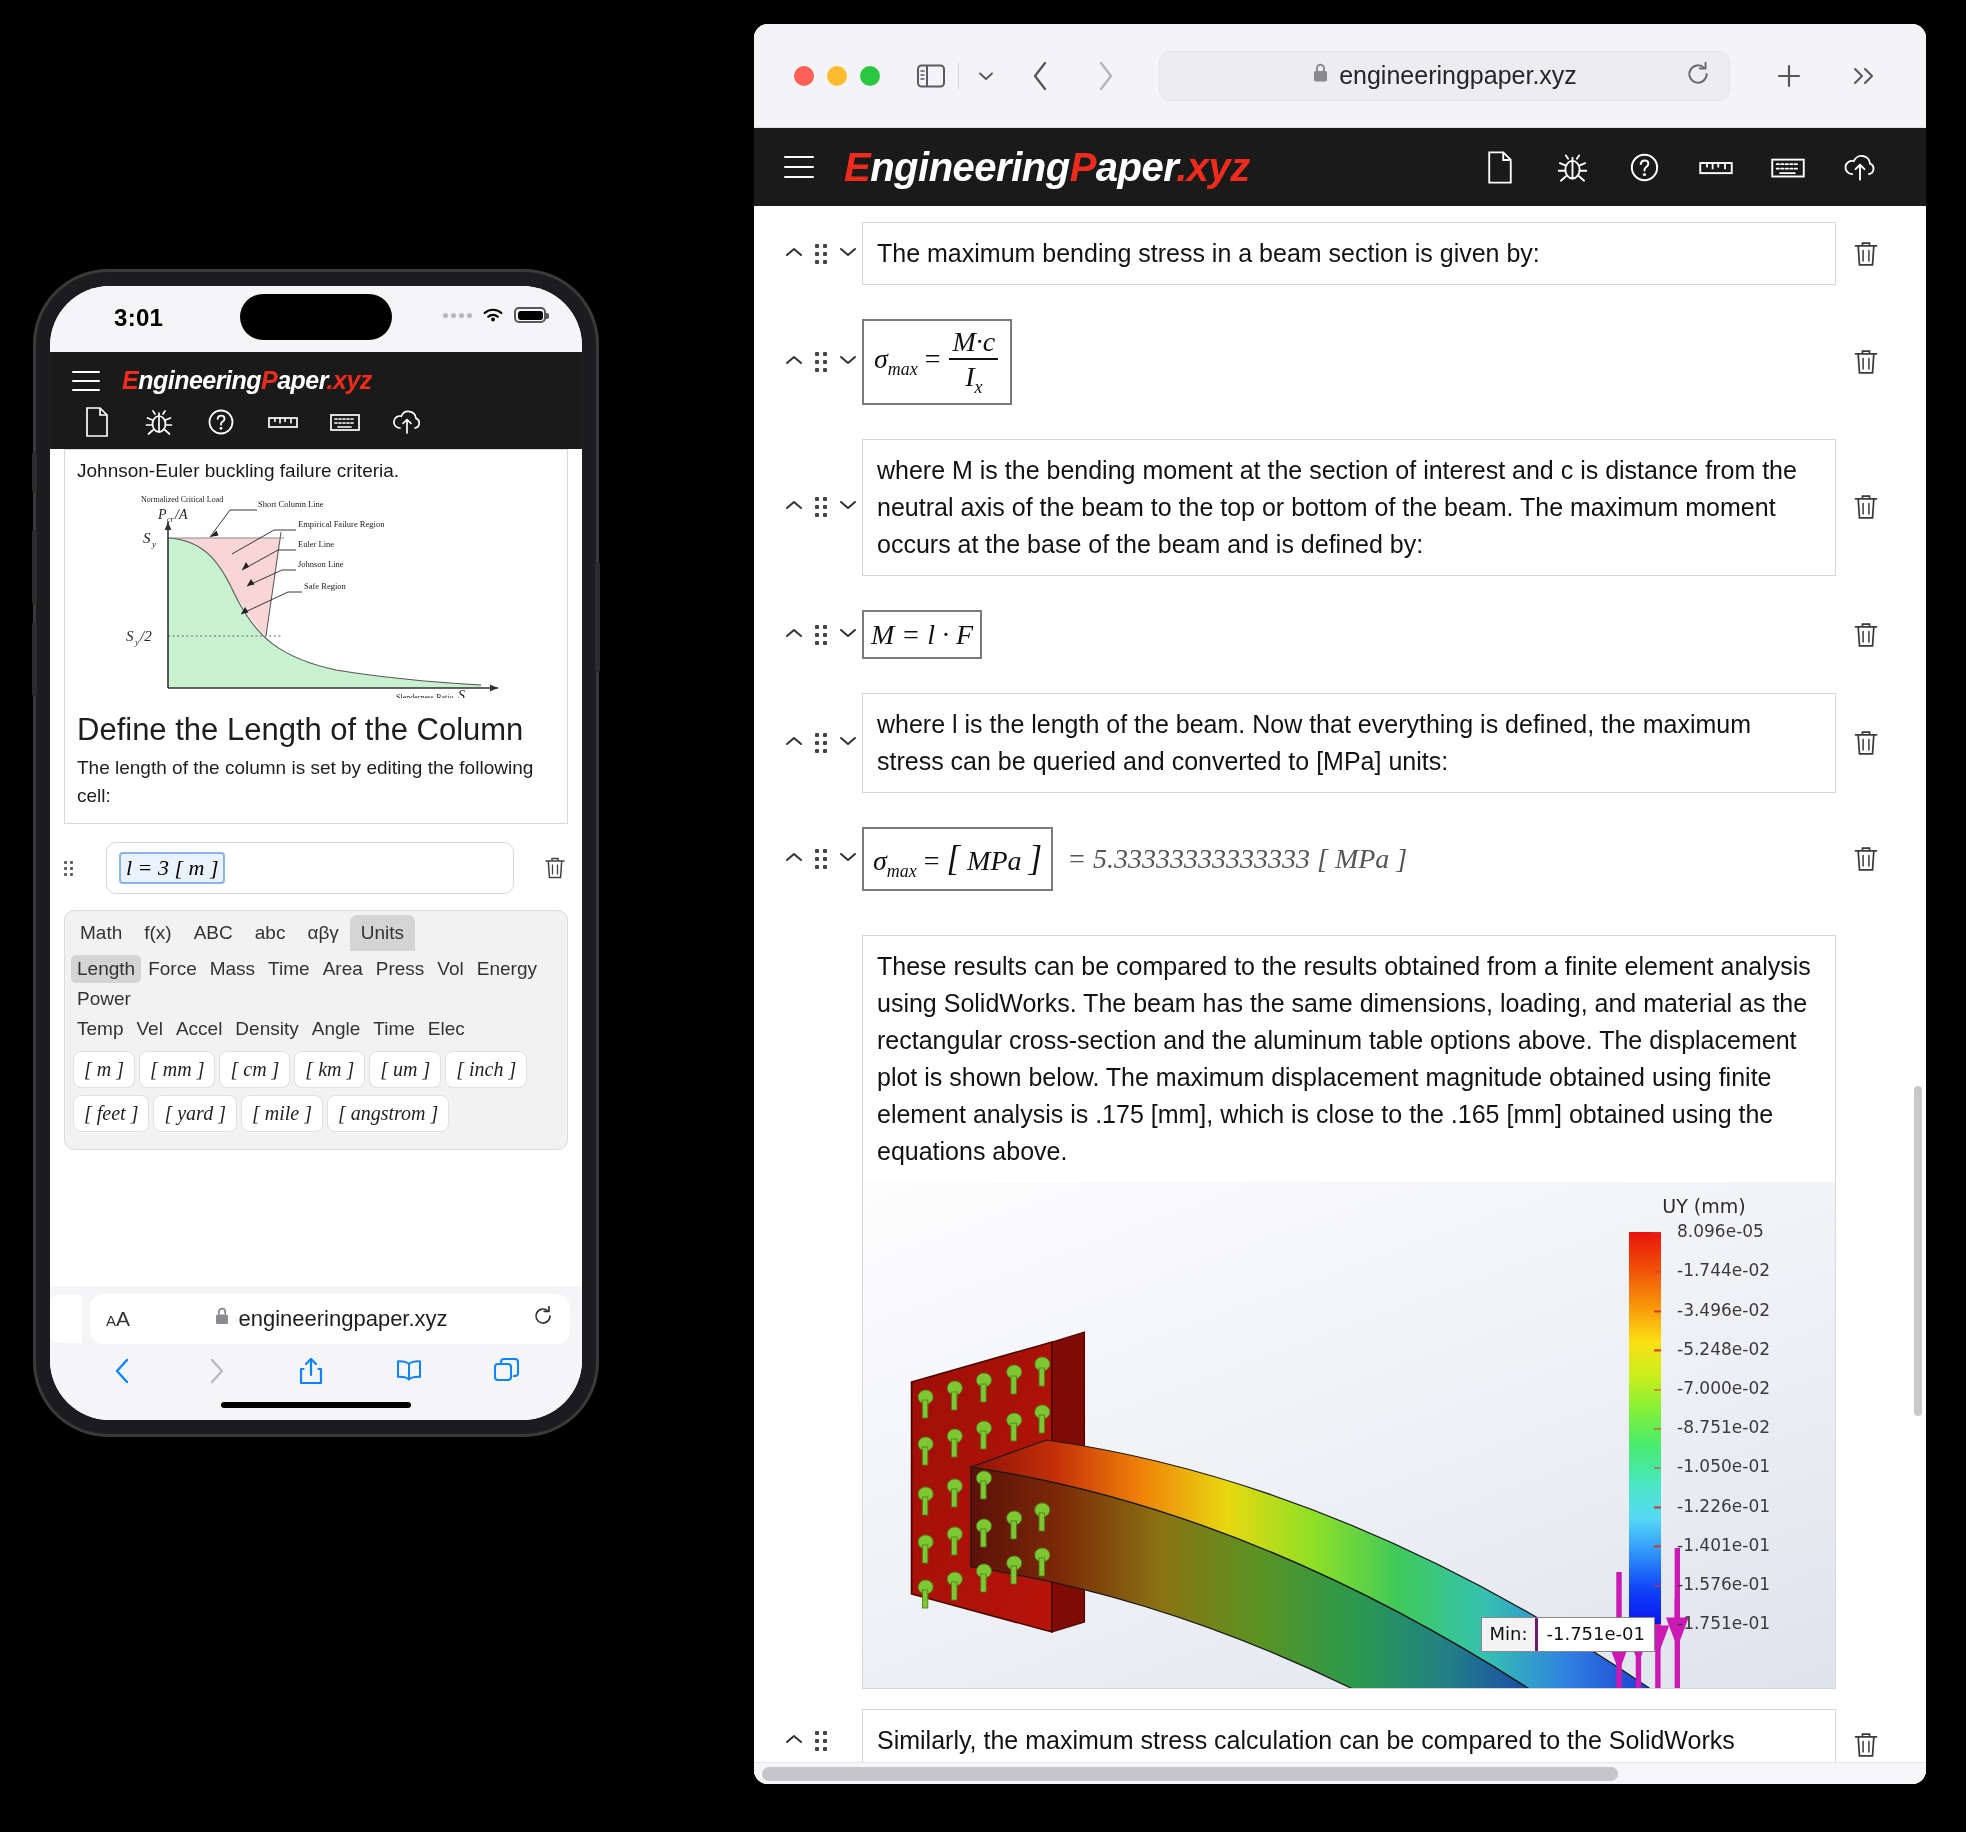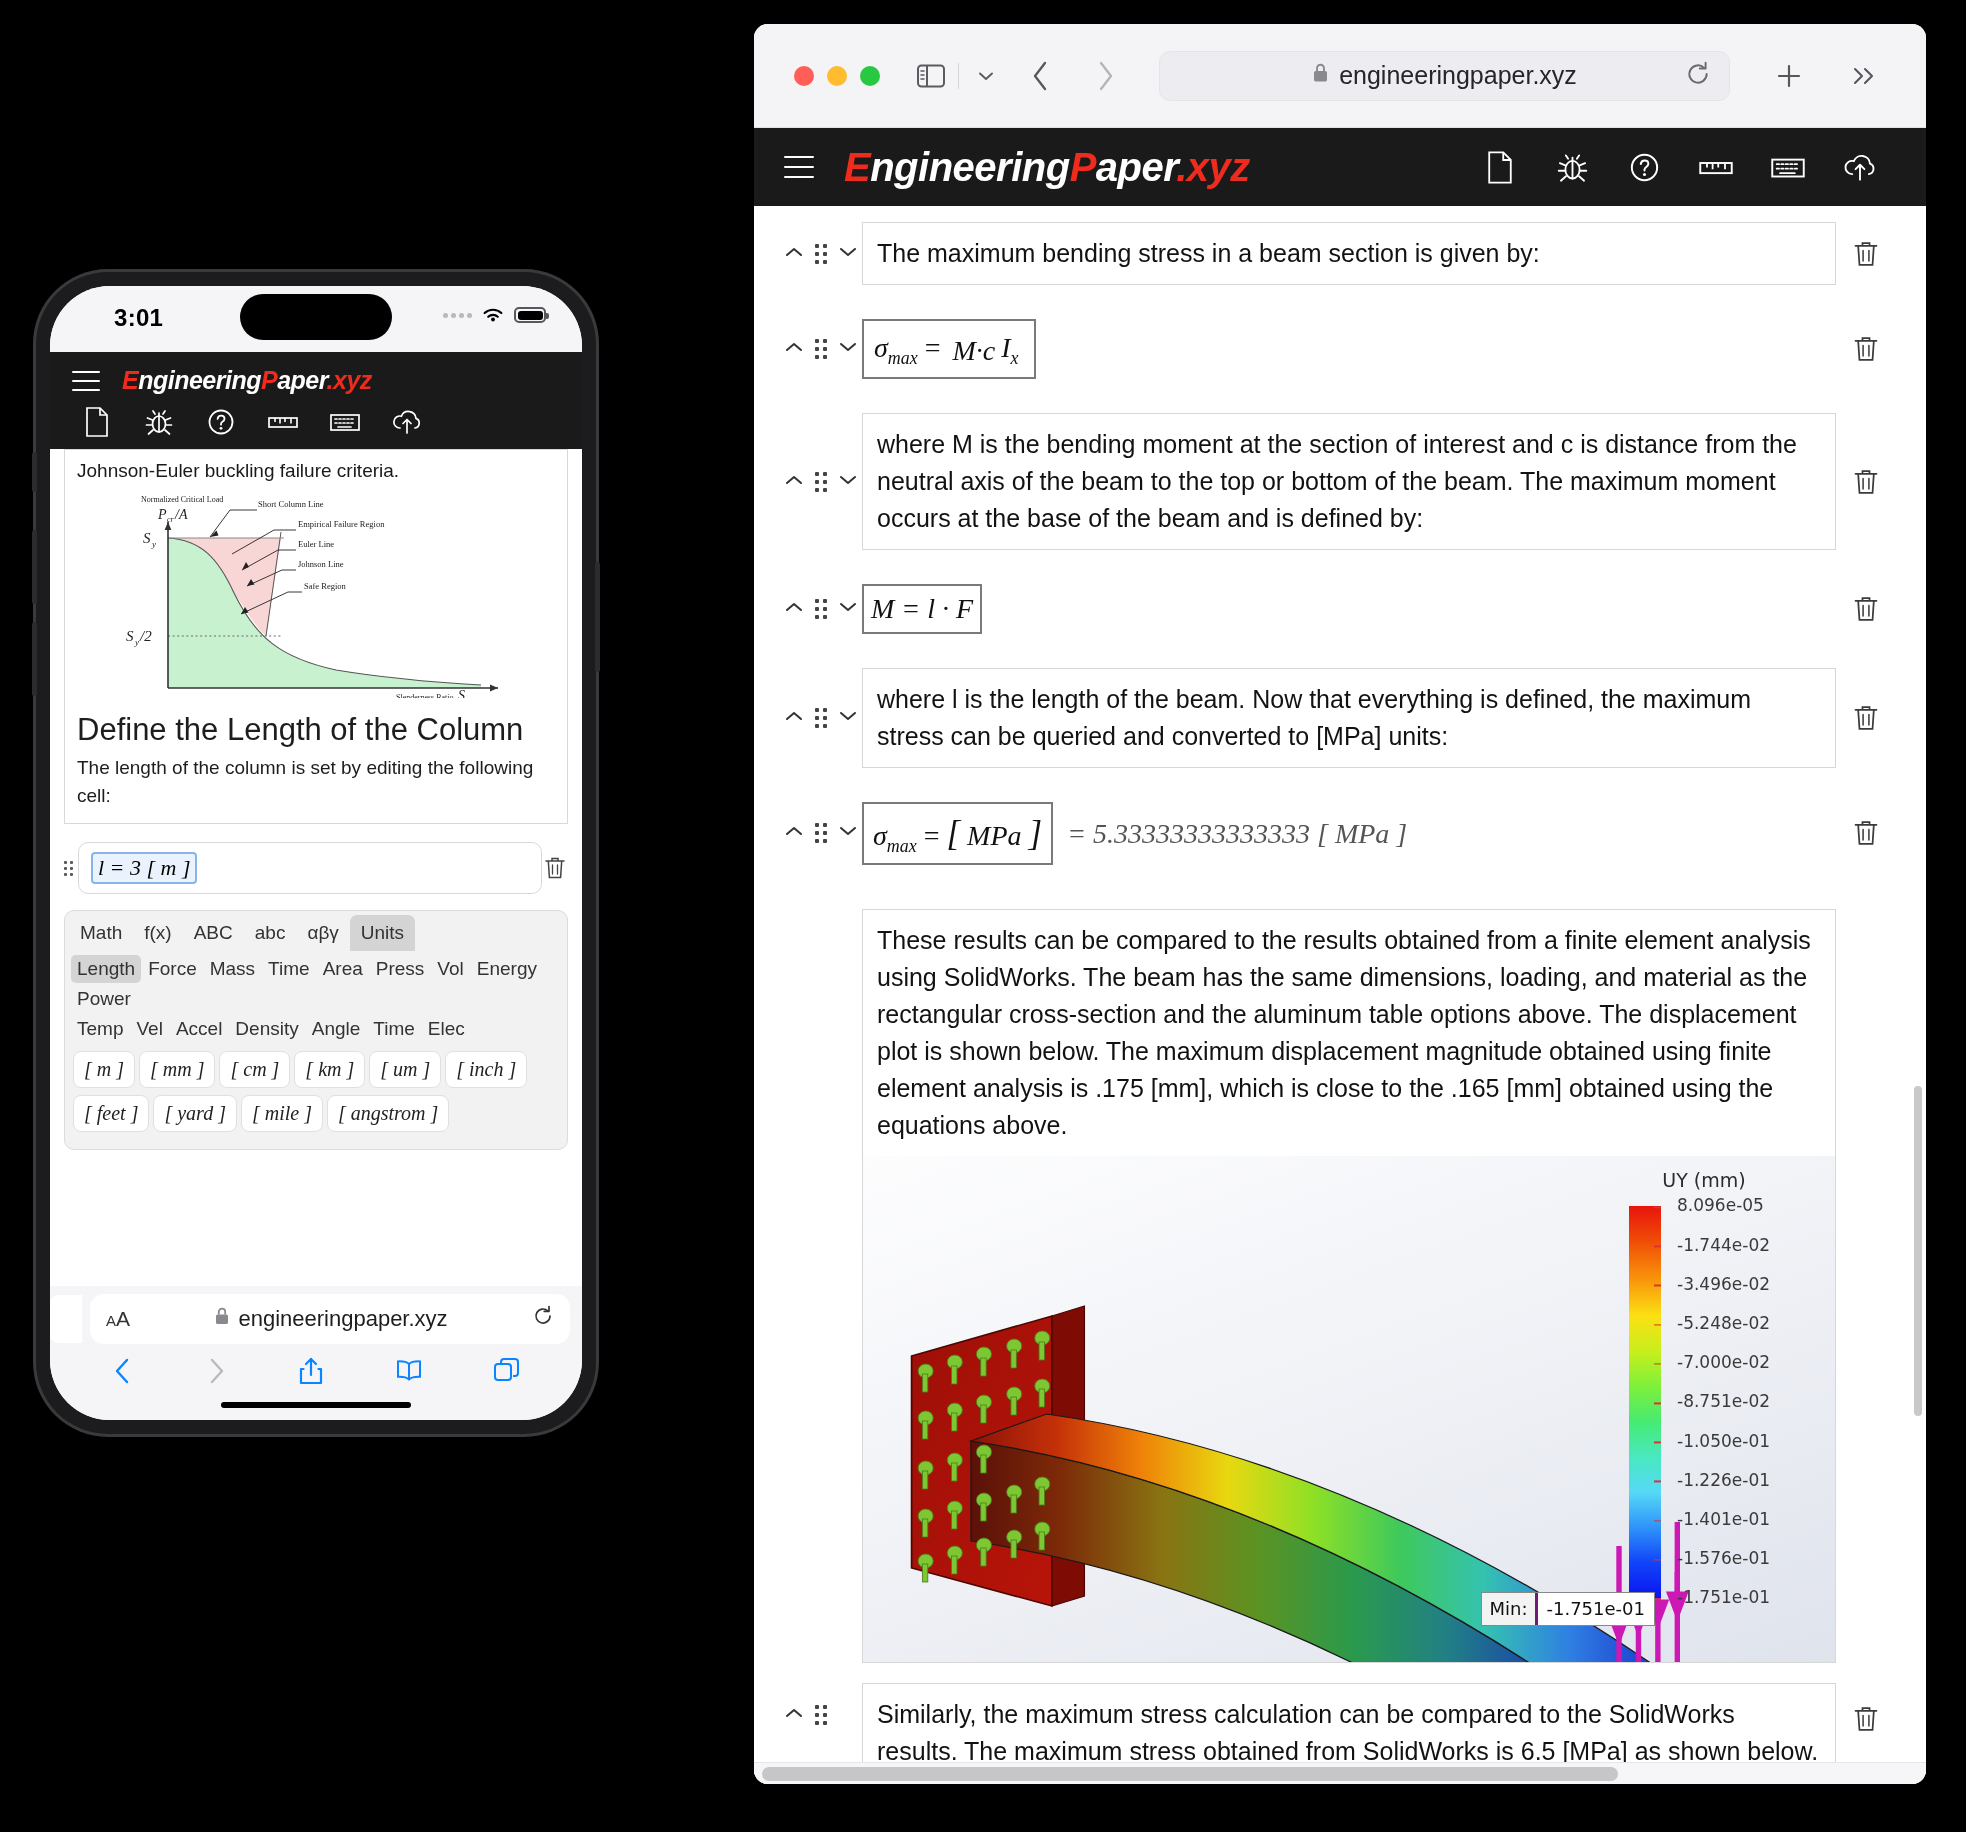--- a/index.html
+++ b/index.html
@@ -73,21 +73,21 @@
   #mobile-doc { flex:1 1 auto; background:#fff; overflow:hidden; position:relative; }
   .m-cell {
     margin:0 14px; border:1px solid #d8d8d8; background:#fff;
   }
   .m-cell-chart { padding:10px 12px 8px 12px; border-bottom:none; }
   .m-chart-cap { font-size:19px; color:#1a1a1a; margin-bottom:6px; }
   .m-cell-head { padding:4px 12px 14px 12px; border-top:none; }
   .m-h1 { font-size:31px; font-weight:400; color:#1d1d1f; line-height:1.16; margin:2px 0 6px; }
   .m-p { font-size:19px; color:#1d1d1f; line-height:1.45; }
 
-  .m-math-row { display:flex; align-items:center; gap:0; margin:18px 14px 0 14px; }
+  .m-math-row { display:flex; align-items:center; gap:28px; margin:18px 14px 0 14px; }
   .m-grip { width:14px; display:flex; flex-direction:column; gap:3px; flex:0 0 auto; }
   .m-grip span { display:flex; gap:3px; }
   .m-grip i { width:3px; height:3px; background:#5a5a5a; border-radius:1px; display:block; }
   .m-math-box {
     flex:1 1 auto; border:1px solid #d8d8d8; border-radius:10px;
     padding:9px 12px; background:#fff;
   }
   .m-math-inner {
     display:inline-block; border:2px solid #8ab4e8; border-radius:4px;
     background:#eaf2fd; padding:1px 5px;
@@ -179,21 +179,21 @@
   .cell.math-cell { border:none; padding:0; display:flex; align-items:center; }
   .mbox {
     display:inline-block; border:2px solid #7a7a7a; background:#fff;
     padding:2px 7px; font-family:"Liberation Serif", serif; font-style:italic;
     font-size:28px; color:#111;
   }
   .mres { font-family:"Liberation Serif", serif; font-style:italic; font-size:28px; color:#555; margin-left:14px; }
   .trash { width:60px; flex:0 0 auto; display:flex; justify-content:center; color:#3b3b3b; }
   .rowgap { height:34px; }
 
-  .frac { display:inline-flex; align-items:center; vertical-align:middle; line-height:1.05; margin:0 2px;}
+  .frac { display:inline-flex; flex-direction:column; align-items:center; vertical-align:middle; line-height:1.05; margin:0 2px;}
   .frac .num { padding:0 3px; }
   .frac .bar { height:2px; background:#111; width:100%; margin:2px 0; }
   .frac .den { padding:0 3px; }
   sub.ital { font-style:italic; font-size:.64em; }
   .fea {
     position:relative; width:100%; height:506px;
     background:linear-gradient(160deg,#fdfdfe 0%,#eef0f5 55%,#dfe3ec 100%);
     overflow:hidden;
   }
   .fea-legend { position:absolute; right:56px; top:10px; width:150px; }

